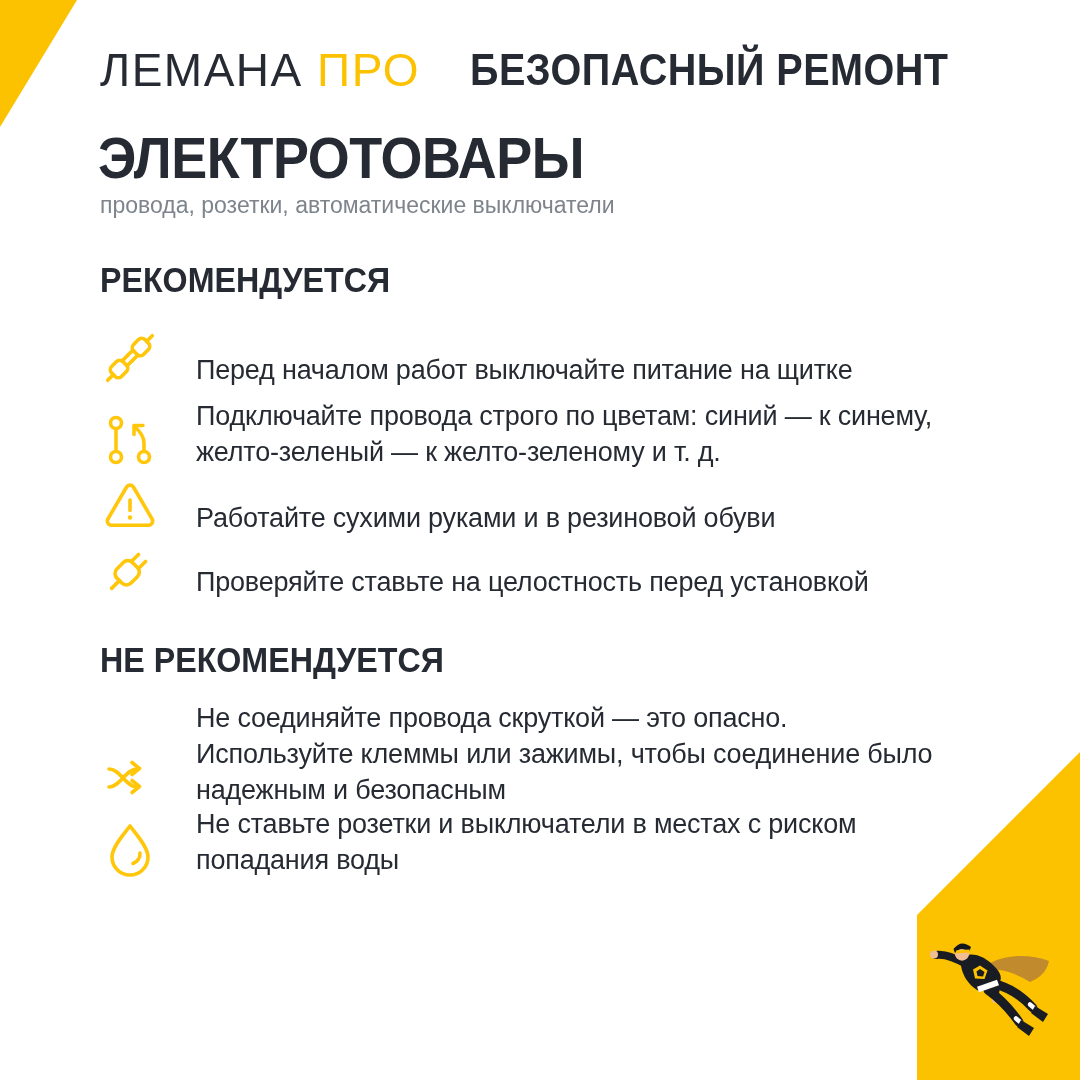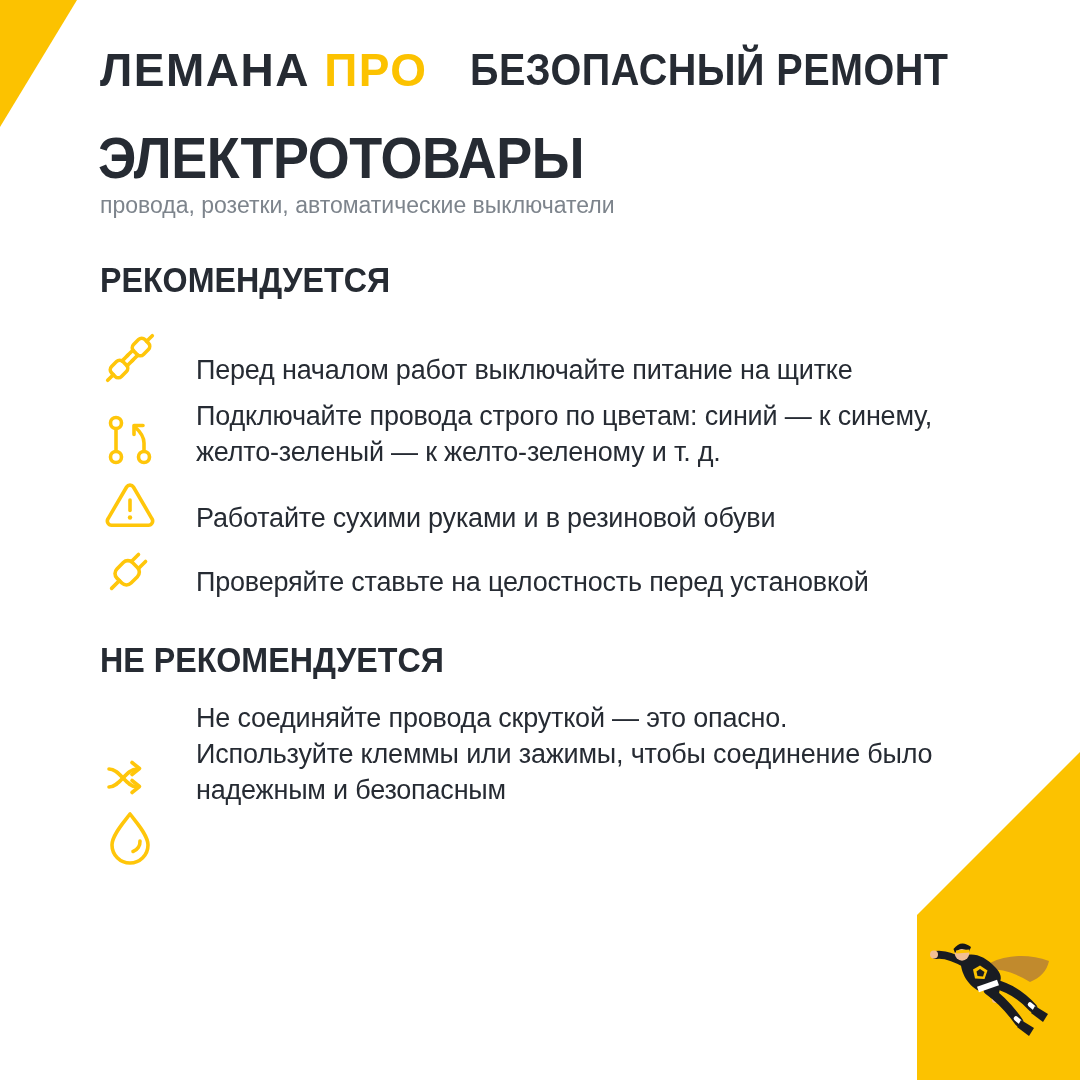--- a/index.html
+++ b/index.html
@@ -7,21 +7,21 @@
     position:relative;width:1080px;height:1080px;background:#ffffff;
     overflow:hidden;font-family:"Liberation Sans",sans-serif;color:#262b33;
   }
   .abs{position:absolute;}
   
   .corner-tl{left:0;top:0;}
   .corner-br{left:917px;top:740px;}
   .hero{left:928px;top:940px;}
   
   .brandbar{left:100px;top:42px;height:56px;display:flex;align-items:center;}
-  .logo{font-size:46px;font-weight:700;letter-spacing:1.5px;white-space:nowrap;}
+  .logo{font-size:46px;font-weight:400;letter-spacing:1.5px;white-space:nowrap;}
   .logo .accent{color:#fcc200;}
   .doc-title{left:470px;top:44px;font-size:45px;font-weight:700;letter-spacing:.5px;
     transform:scaleX(.88);transform-origin:0 50%;white-space:nowrap;}
   
   .page-title{left:98px;top:124px;font-size:58px;font-weight:700;letter-spacing:-.5px;
     transform:scaleX(.93);transform-origin:0 50%;white-space:nowrap;}
   .page-subtitle{left:100px;top:192px;font-size:23px;color:#7d848c;white-space:nowrap;}
   
   .section-heading{font-size:35px;font-weight:700;transform:scaleX(.92);
     transform-origin:0 50%;white-space:nowrap;}
@@ -145,20 +145,22 @@
 
   <div class="abs row r6">
     <span class="icon">
       <svg width="60" height="60" viewBox="0 0 60 60">
         <g class="stroke">
           <path d="M30 8 C24 16 12 29 12 39 a18 18 0 0 0 36 0 C48 29 36 16 30 8 Z"></path>
           <path d="M40 35 A10.5 10.5 0 0 1 33 45.5"></path>
         </g>
       </svg>
     </span>
+    <span class="txt">Не ставьте розетки и выключатели в местах с риском
+попадания воды</span>
   </div>
 
   <svg class="abs corner-br" width="163" height="340" viewBox="0 0 163 340">
     <polygon points="163,12 0,175 0,340 163,340" fill="#fcc200"></polygon>
   </svg>
 
   <svg class="abs hero" width="140" height="115" viewBox="0 0 140 115">
 
     <path d="M62 23 C80 14 102 14 121 21 C119 31 112 38 102 42 C88 33 74 29 60 29 Z" fill="#c18a2d"></path>
 

